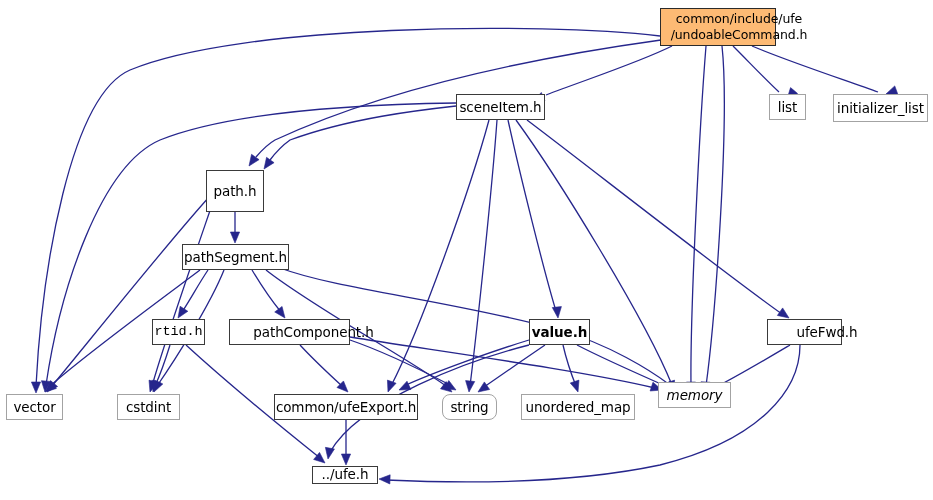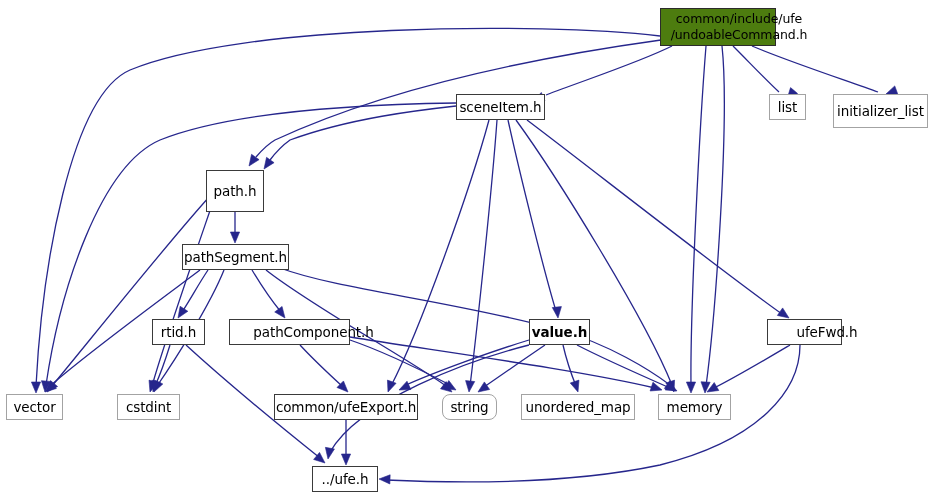--- a/index.html
+++ b/index.html
@@ -44,21 +44,21 @@
     line-height: 1.25;
     white-space: pre;
     background: #ffffff;
     border: 1px solid #a3a3a3;
     letter-spacing: -0.1px;
   }
   .node.strong {
     border: 1.5px solid #3a3a3a;
   }
   .node.current {
-    background: #4d7c0f;
+    background: #fdba74;
     border: 1.5px solid #2b2b2b;
     padding-left: 42px;
   }
 </style>
 </head>
 <body>
 
 <div id="canvas">
   <svg id="graph-svg" viewBox="0 0 933 500">
       <g>
@@ -203,29 +203,29 @@
       </g>
       <g>
         <path class="edge-path" d="M 529,345 C 470,360 360,400 330,452"></path>
         <polygon points="328,459 325.38001429048006,447.36833309959786 334.4402456181924,448.9658963341336" class="arrow-head"></polygon>
       </g>
     </svg>
   <div id="nodes-layer">
       <div class="node current" style="left: 660px; top: 8px; width: 116px; height: 38px;"><span style="font-size: 12.5px;">common/include/ufe
 /undoableCommand.h</span></div>
       <div class="node " style="left: 769px; top: 94px; width: 37px; height: 26px;"><span>list</span></div>
-      <div class="node " style="left: 833px; top: 94px; width: 95px; height: 34px;"><span>initializer_list</span></div>
+      <div class="node " style="left: 833px; top: 94px; width: 95px; height: 28px;"><span>initializer_list</span></div>
       <div class="node strong" style="left: 456px; top: 94px; width: 89px; height: 26px;"><span>sceneItem.h</span></div>
       <div class="node strong" style="left: 206px; top: 170px; width: 58px; height: 42px;"><span>path.h</span></div>
       <div class="node strong" style="left: 182px; top: 244px; width: 107px; height: 26px;"><span>pathSegment.h</span></div>
-      <div class="node strong" style="left: 152px; top: 319px; width: 53px; height: 26px;"><span>rtid.h</span></div>
+      <div class="node strong" style="left: 152px; top: 319px; width: 53px; height: 26px; font-family: Liberation Mono, monospace;"><span>rtid.h</span></div>
       <div class="node strong" style="left: 229px; top: 319px; width: 121px; height: 26px; padding-left: 48px;"><span>pathComponent.h</span></div>
       <div class="node strong" style="left: 529px; top: 319px; width: 61px; height: 26px; font-weight: bold;"><span>value.h</span></div>
       <div class="node strong" style="left: 767px; top: 319px; width: 75px; height: 26px; padding-left: 45px;"><span>ufeFwd.h</span></div>
       <div class="node " style="left: 6px; top: 394px; width: 57px; height: 26px;"><span>vector</span></div>
       <div class="node " style="left: 117px; top: 394px; width: 63px; height: 26px;"><span>cstdint</span></div>
       <div class="node strong" style="left: 274px; top: 394px; width: 144px; height: 26px;"><span>common/ufeExport.h</span></div>
       <div class="node " style="left: 442px; top: 394px; width: 55px; height: 26px; border-radius: 8px;"><span>string</span></div>
       <div class="node " style="left: 521px; top: 394px; width: 114px; height: 26px;"><span>unordered_map</span></div>
-      <div class="node " style="left: 658px; top: 394px; width: 73px; height: 26px;"><span>memory</span></div>
-      <div class="node strong" style="left: 312px; top: 466px; width: 66px; height: 26px;"><span>../ufe.h</span></div>
+      <div class="node " style="left: 658px; top: 382px; width: 73px; height: 26px; font-style: italic;"><span>memory</span></div>
+      <div class="node strong" style="left: 312px; top: 466px; width: 66px; height: 18px; align-items: flex-end;"><span>../ufe.h</span></div>
     </div>
 </div>
 
 </body></html>

